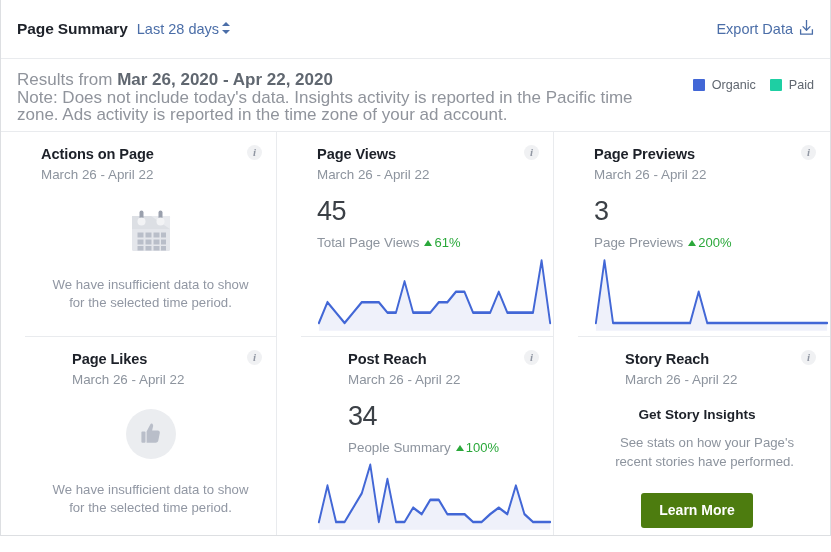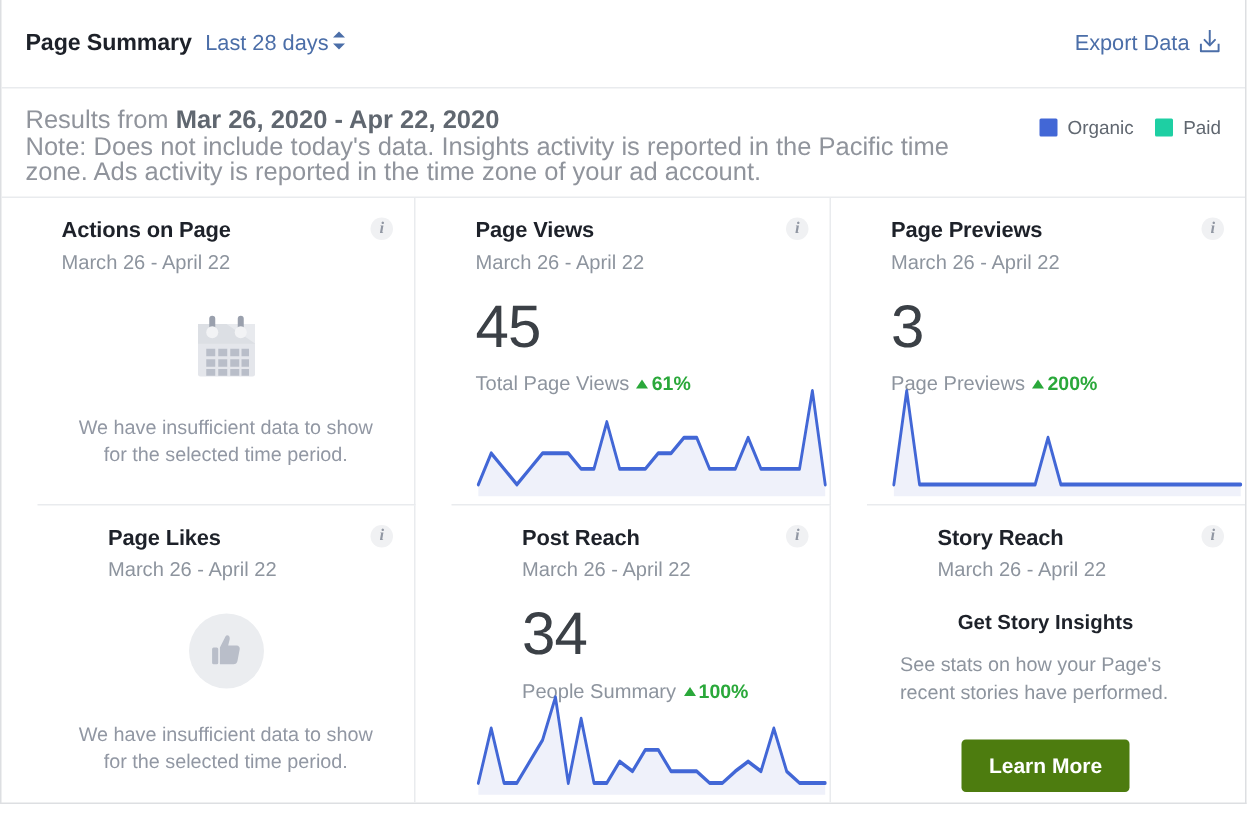--- a/index.html
+++ b/index.html
@@ -116,31 +116,31 @@
     display: flex; align-items: center; justify-content: center;
     cursor: pointer;
   }
   .info-icon span {
     font-family: "Liberation Serif", serif;
     font-style: italic; font-weight: bold;
     font-size: 11px; color: #9197a3; line-height: 1;
   }
 
   .metric {
-    font-size: 40px; color: #3b4046; font-weight: normal;
+    font-size: 27px; color: #3b4046; font-weight: normal;
     margin-top: 16px; line-height: 1;
     letter-spacing: -0.5px;
   }
   .metric-row {
     margin-top: 10px;
     font-size: 13.4px; color: #8d949e;
     display: flex; align-items: center; gap: 5px;
   }
   .delta {
-    color: #2aa83a; font-weight: bold; font-size: 13px;
+    color: #2aa83a; font-weight: normal; font-size: 13px;
     display: inline-flex; align-items: center; gap: 2px;
   }
   .delta .tri {
     width: 0; height: 0;
     border-left: 4.5px solid transparent;
     border-right: 4.5px solid transparent;
     border-bottom: 6px solid #2aa83a;
   }
 
   .spark {
@@ -178,21 +178,21 @@
     position: absolute; left: 0; right: 14px; top: 66px;
     display: flex; flex-direction: column; align-items: center;
     padding: 0 22px;
   }
   .promo-title {
     font-size: 13.6px; font-weight: bold; color: #1d2129;
     margin-top: 4px;
   }
   .promo-desc {
     font-size: 13.2px; line-height: 18.5px; color: #8d949e;
-    text-align: left; margin-top: 12px;
+    text-align: right; margin-top: 12px;
   }
   .promo-btn {
     margin-top: 22px;
     background: #4d7c0f; color: #fff;
     font-size: 14px; font-weight: bold;
     font-family: "Liberation Sans", sans-serif;
     border: none; border-radius: 3px;
     padding: 9px 18px 10px 18px;
     cursor: pointer;
   }

